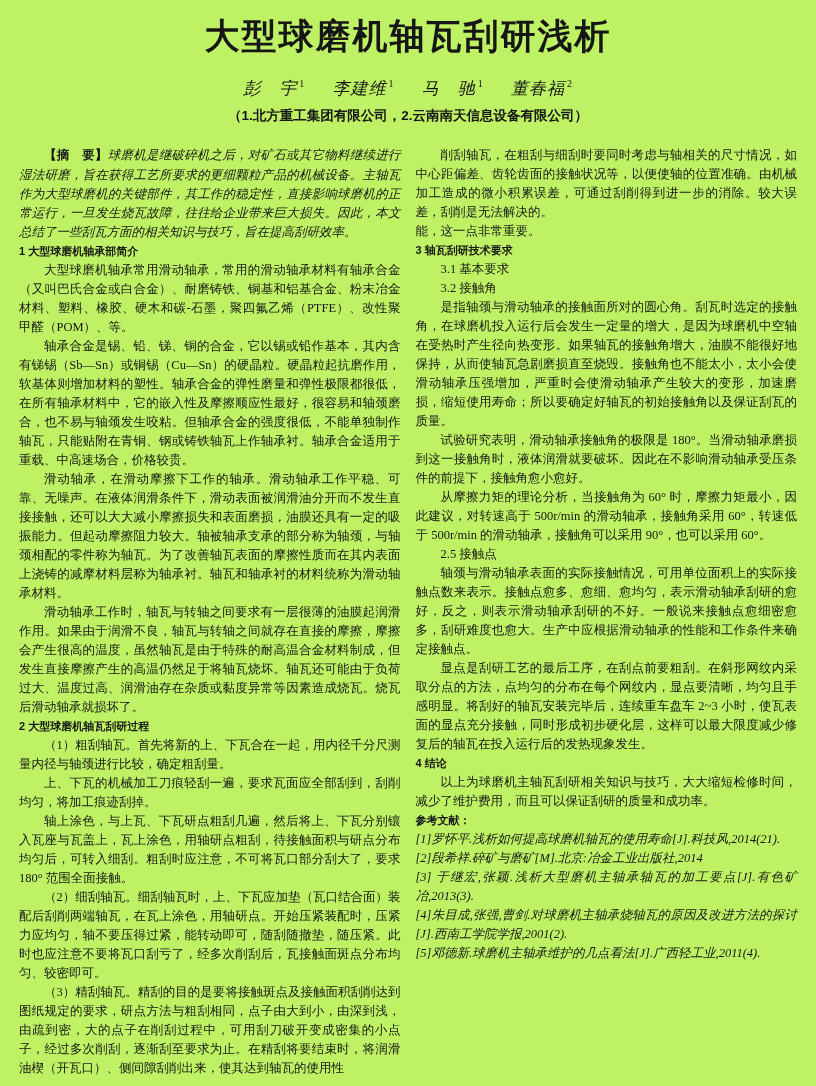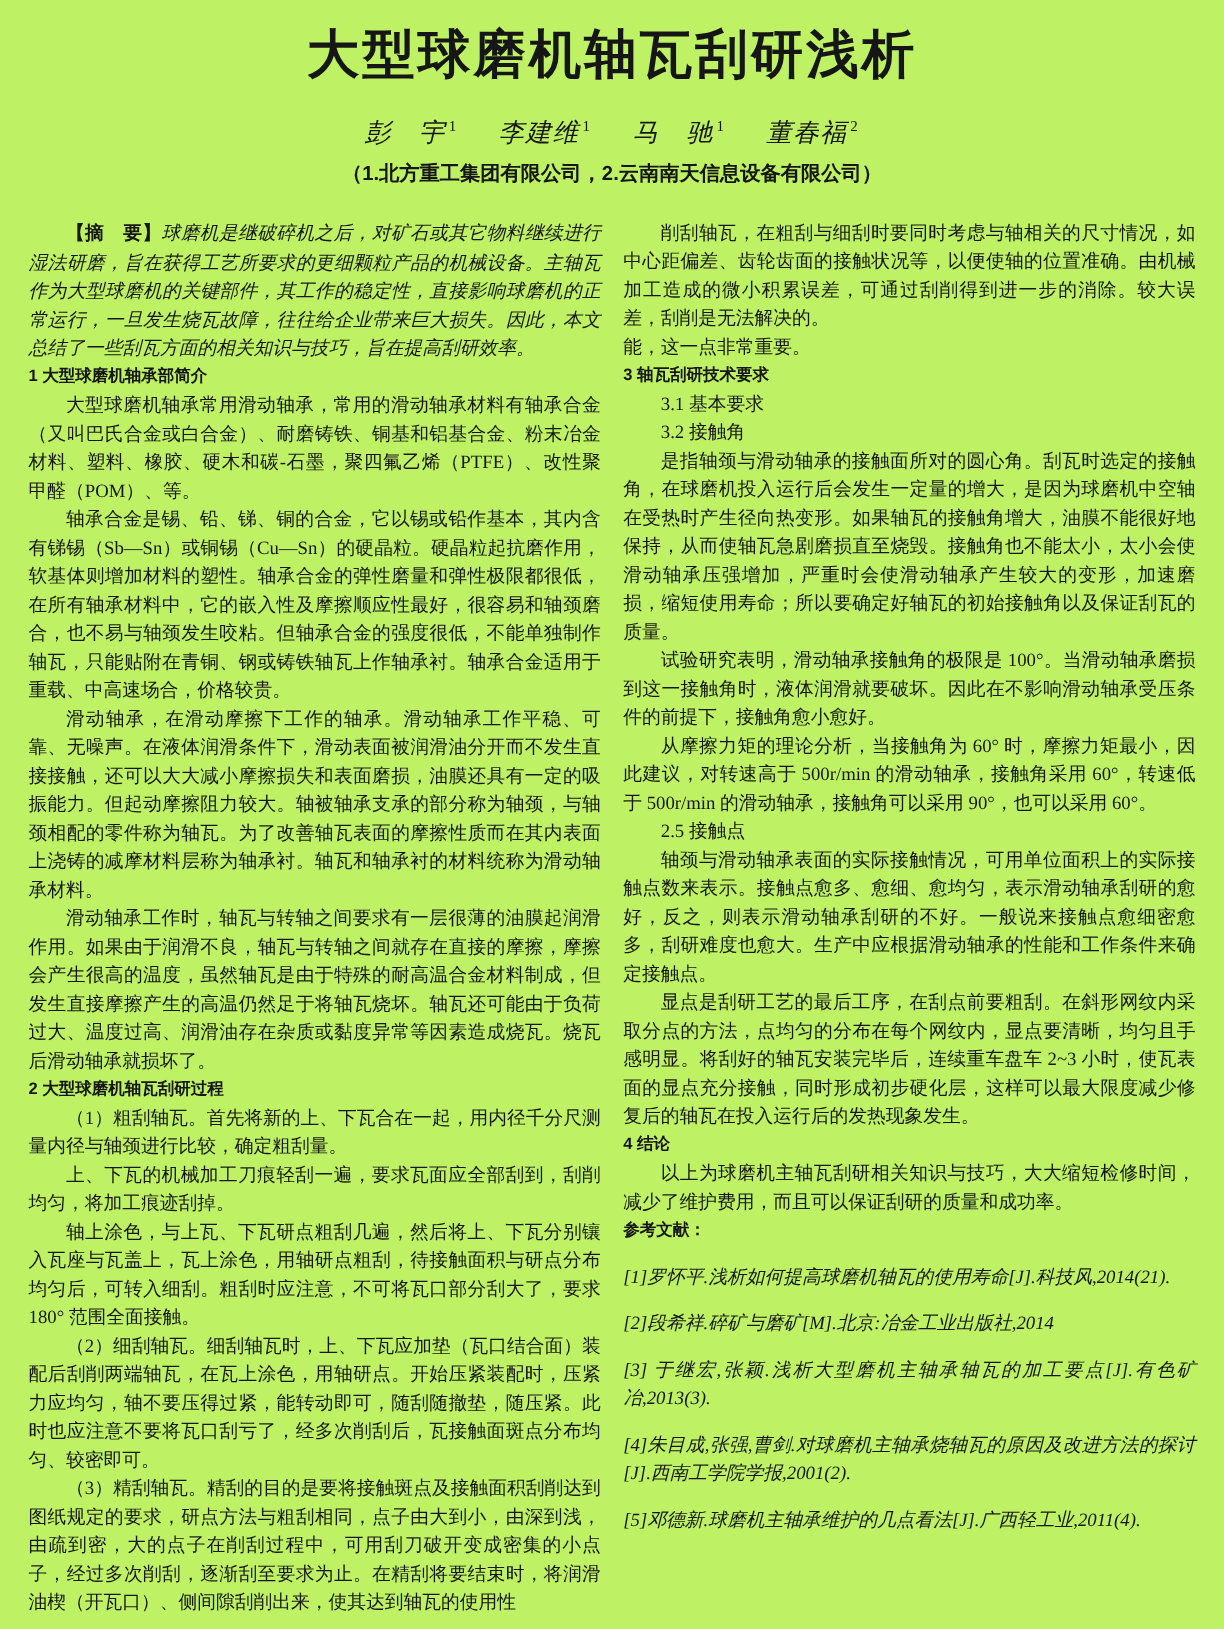--- a/index.html
+++ b/index.html
@@ -44,21 +44,21 @@
   }
   .col{
     width:381.5px;
     font-size:12.5px;
     line-height:19px;
   }
   .blk{margin:0;text-align:justify;}
   .para{text-indent:2em;}
   .para-flush{text-indent:0;}
   .abstract,.keywords{text-indent:2em;font-style:italic;}
-  .reference{font-style:italic;margin-top:12px;}
+  .reference{font-style:italic;}
   .subheading{text-indent:2em;}
   h2.blk{
     font-weight:bold;
     font-family:"Liberation Sans","DejaVu Sans",sans-serif;
     font-size:11px;
   }
   #col-left h2.heading:first-of-type{}
   .lbl{
     font-style:normal;
     font-weight:bold;
@@ -95,21 +95,21 @@
         <p class="blk para">（2）细刮轴瓦。细刮轴瓦时，上、下瓦应加垫（瓦口结合面）装配后刮削两端轴瓦，在瓦上涂色，用轴研点。开始压紧装配时，压紧力应均匀，轴不要压得过紧，能转动即可，随刮随撤垫，随压紧。此时也应注意不要将瓦口刮亏了，经多次削刮后，瓦接触面斑点分布均匀、较密即可。</p>
         <p class="blk para">（3）精刮轴瓦。精刮的目的是要将接触斑点及接触面积刮削达到图纸规定的要求，研点方法与粗刮相同，点子由大到小，由深到浅，由疏到密，大的点子在削刮过程中，可用刮刀破开变成密集的小点子，经过多次削刮，逐渐刮至要求为止。在精刮将要结束时，将润滑油楔（开瓦口）、侧间隙刮削出来，使其达到轴瓦的使用性</p>
       </div>
     <div class="col" id="col-right">
         <p class="blk para">削刮轴瓦，在粗刮与细刮时要同时考虑与轴相关的尺寸情况，如中心距偏差、齿轮齿面的接触状况等，以便使轴的位置准确。由机械加工造成的微小积累误差，可通过刮削得到进一步的消除。较大误差，刮削是无法解决的。</p>
         <p class="blk para-flush">能，这一点非常重要。</p>
         <h2 class="blk heading">3 轴瓦刮研技术要求</h2>
         <p class="blk subheading">3.1 基本要求</p>
         <p class="blk subheading">3.2 接触角</p>
         <p class="blk para">是指轴颈与滑动轴承的接触面所对的圆心角。刮瓦时选定的接触角，在球磨机投入运行后会发生一定量的增大，是因为球磨机中空轴在受热时产生径向热变形。如果轴瓦的接触角增大，油膜不能很好地保持，从而使轴瓦急剧磨损直至烧毁。接触角也不能太小，太小会使滑动轴承压强增加，严重时会使滑动轴承产生较大的变形，加速磨损，缩短使用寿命；所以要确定好轴瓦的初始接触角以及保证刮瓦的质量。</p>
-        <p class="blk para">试验研究表明，滑动轴承接触角的极限是 100°。当滑动轴承磨损到这一接触角时，液体润滑就要破坏。因此在不影响滑动轴承受压条件的前提下，接触角愈小愈好。</p>
+        <p class="blk para">试验研究表明，滑动轴承接触角的极限是 180°。当滑动轴承磨损到这一接触角时，液体润滑就要破坏。因此在不影响滑动轴承受压条件的前提下，接触角愈小愈好。</p>
         <p class="blk para">从摩擦力矩的理论分析，当接触角为 60° 时，摩擦力矩最小，因此建议，对转速高于 500r/min 的滑动轴承，接触角采用 60°，转速低于 500r/min 的滑动轴承，接触角可以采用 90°，也可以采用 60°。</p>
         <p class="blk subheading">2.5 接触点</p>
         <p class="blk para">轴颈与滑动轴承表面的实际接触情况，可用单位面积上的实际接触点数来表示。接触点愈多、愈细、愈均匀，表示滑动轴承刮研的愈好，反之，则表示滑动轴承刮研的不好。一般说来接触点愈细密愈多，刮研难度也愈大。生产中应根据滑动轴承的性能和工作条件来确定接触点。</p>
         <p class="blk para">显点是刮研工艺的最后工序，在刮点前要粗刮。在斜形网纹内采取分点的方法，点均匀的分布在每个网纹内，显点要清晰，均匀且手感明显。将刮好的轴瓦安装完毕后，连续重车盘车 2~3 小时，使瓦表面的显点充分接触，同时形成初步硬化层，这样可以最大限度减少修复后的轴瓦在投入运行后的发热现象发生。</p>
         <h2 class="blk heading">4 结论</h2>
         <p class="blk para">以上为球磨机主轴瓦刮研相关知识与技巧，大大缩短检修时间，减少了维护费用，而且可以保证刮研的质量和成功率。</p>
         <h2 class="blk heading">参考文献：</h2>
         <p class="blk reference">[1]罗怀平.浅析如何提高球磨机轴瓦的使用寿命[J].科技风,2014(21).</p>
         <p class="blk reference">[2]段希祥.碎矿与磨矿[M].北京:冶金工业出版社,2014</p>
         <p class="blk reference">[3] 于继宏,张颖.浅析大型磨机主轴承轴瓦的加工要点[J].有色矿冶,2013(3).</p>

